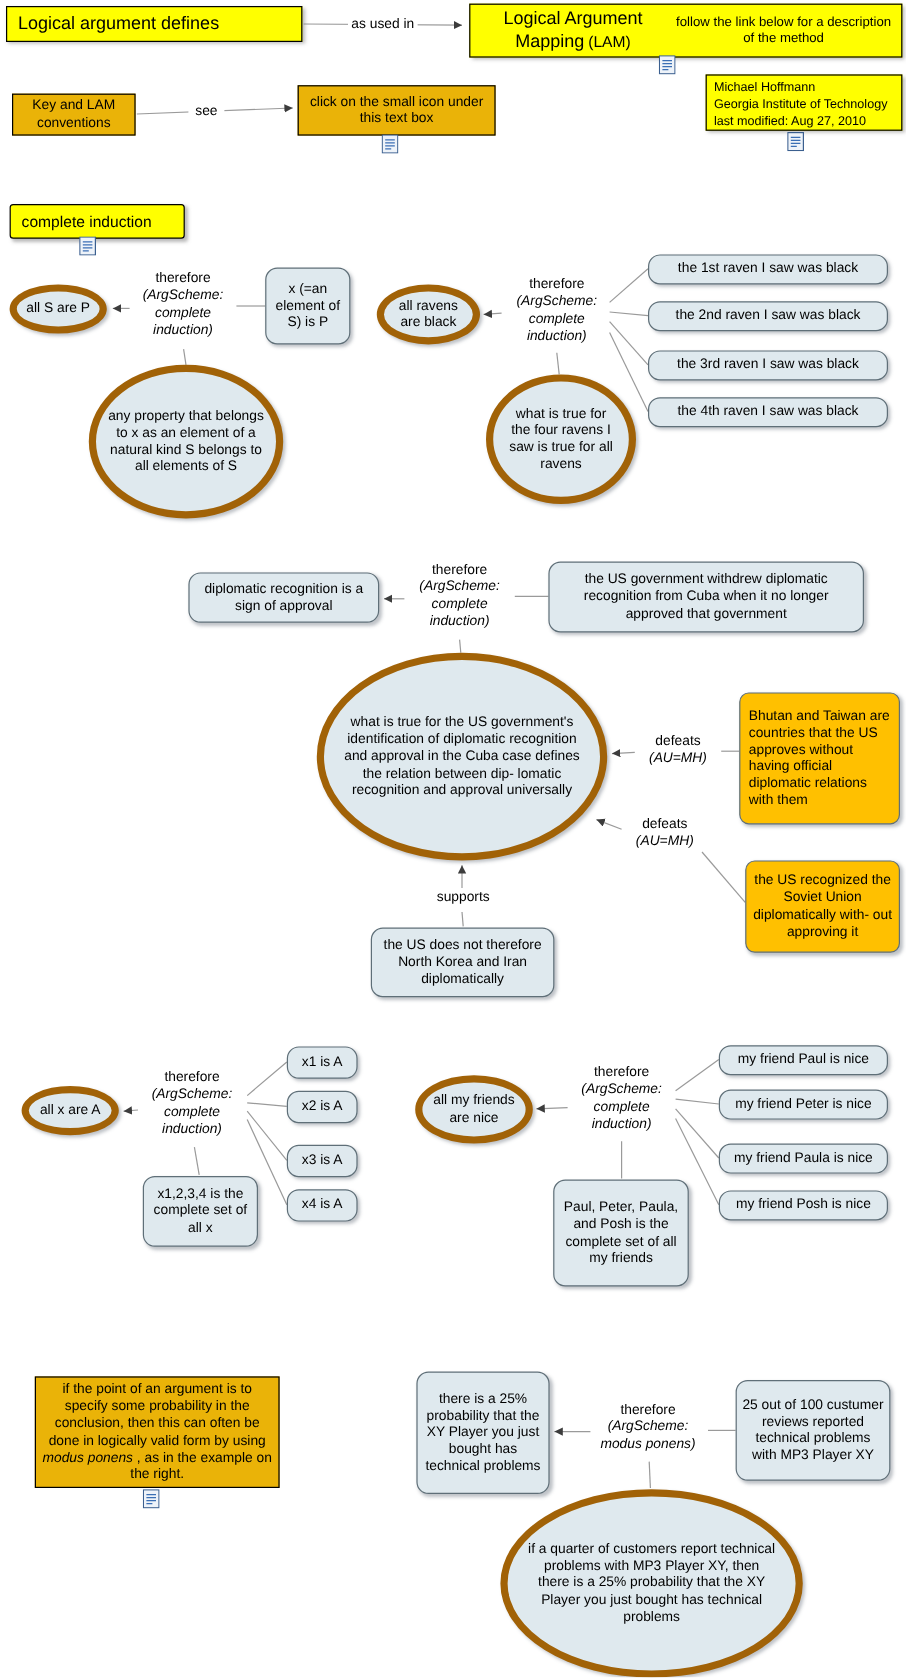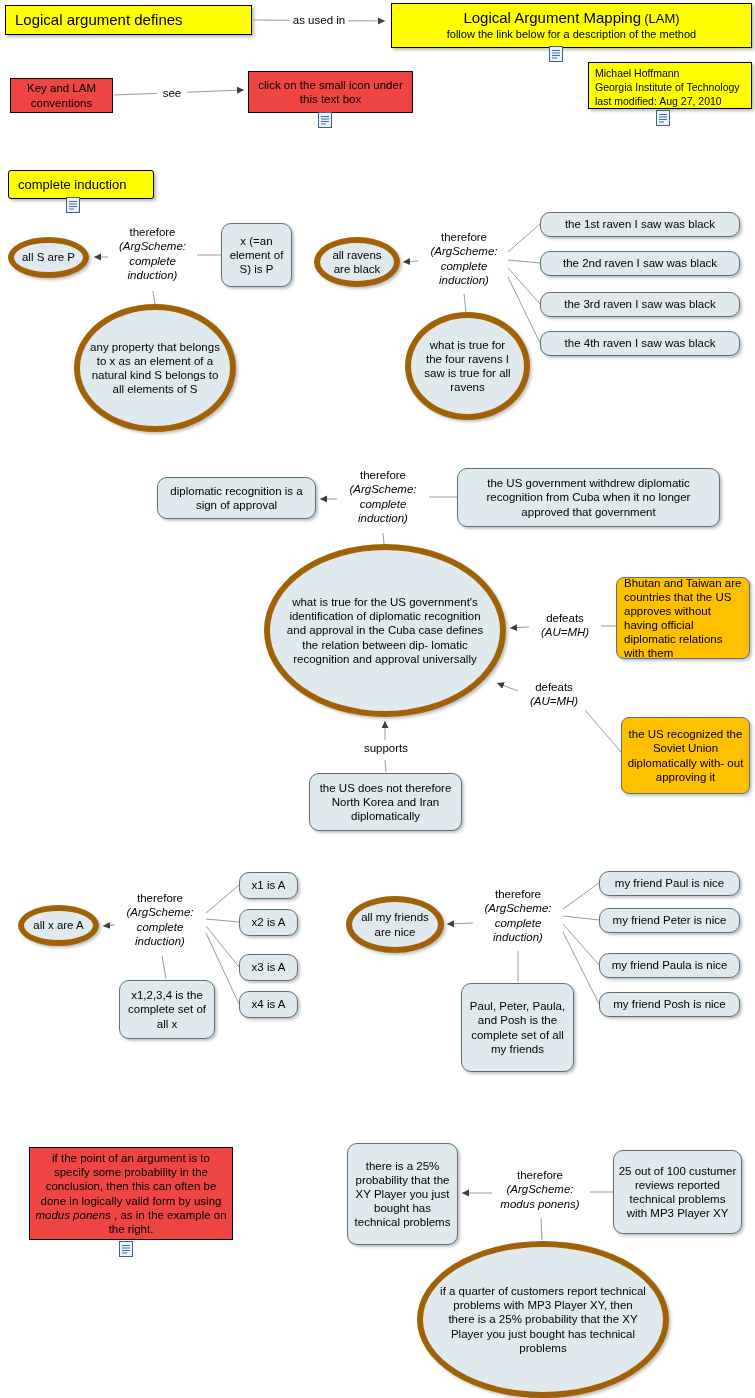--- a/index.html
+++ b/index.html
@@ -8,28 +8,28 @@
   .canvas{position:relative;width:755px;height:1398px;background:#fff;overflow:hidden}
   .wires{position:absolute;left:0;top:0;z-index:0}
   .abs{position:absolute;z-index:2}
   .nd{display:flex;align-items:center;justify-content:center;text-align:center;
       font-size:11.5px;line-height:1.22;padding:2px 4px}
   .node{background:#dfe9ee;border:1px solid #5f6f78;border-radius:10px;
         box-shadow:2px 2px 3px rgba(110,120,130,.45)}
   .ellipse{background:#dfe9ee;border:6px solid #a16207;border-radius:50%;
         box-shadow:2px 2px 3px rgba(110,120,130,.45)}
   .ybox{background:#ffff00;border:1px solid #000;box-shadow:2px 2px 3px rgba(120,120,120,.5)}
-  .wbox{background:#ef4444;border:1px solid #000}
+  .wbox{background:#eab308;border:1px solid #000}
   .obox{background:#ffc000;border:1px solid #5f6f78;border-radius:8px;
         box-shadow:2px 2px 3px rgba(110,120,130,.45)}
   .linklabel{position:absolute;z-index:2;text-align:center;font-size:11.5px;line-height:1.25;background:#fff}
   .ll-scheme{display:block;font-style:italic}
   .t15{font-size:15px}
   .t13{font-size:13px}
-  .lam-col{flex-direction:column}
+  .lam-col{flex-direction:row}
   .lam-title{font-size:15px}
   .lam-tag{font-size:13px}
   .lam-sub{font-size:11px;margin-top:1px}
   .credits{padding:3px 6px;font-size:10.5px;line-height:1.35;text-align:left}
   .left{justify-content:flex-start;text-align:left}
   .icon{position:absolute;z-index:2;width:14px;height:16px;cursor:pointer}
   .pad16{padding:2px 16px}
   .pad10{padding:2px 10px}
   i{}
 </style>
@@ -195,21 +195,21 @@
 
   <div class="abs nd node" style="left:457px;top:468px;width:263px;height:59px">the US government withdrew diplomatic recognition from Cuba when it no longer approved that government</div>
 
   <div class="abs nd ellipse pad16" style="left:264px;top:544px;width:242px;height:173px">what is true for the US government's identification of diplomatic recognition and approval in the Cuba case defines the relation between dip- lomatic recognition and approval universally</div>
 
   <div class="linklabel" style="left:531px;top:611px;width:68px;background:transparent">
     <span>defeats</span>
     <span class="ll-scheme">(AU=MH)</span>
   </div>
 
-  <div class="abs nd obox left" style="left:616px;top:577px;width:134px;height:82px;padding:3px 7px">Bhutan and Taiwan are countries that the US approves without having official diplomatic relations with them</div>
+  <div class="abs nd obox left" style="left:616px;top:577px;width:134px;height:110px;padding:3px 7px">Bhutan and Taiwan are countries that the US approves without having official diplomatic relations with them</div>
 
   <div class="linklabel" style="left:520px;top:680px;width:68px;background:transparent">
     <span>defeats</span>
     <span class="ll-scheme">(AU=MH)</span>
   </div>
 
   <div class="abs nd obox" style="left:621px;top:717px;width:129px;height:77px">the US recognized the Soviet Union diplomatically with- out approving it</div>
 
   <div class="linklabel" style="left:358px;top:741px;width:56px;background:transparent">supports</div>
 

